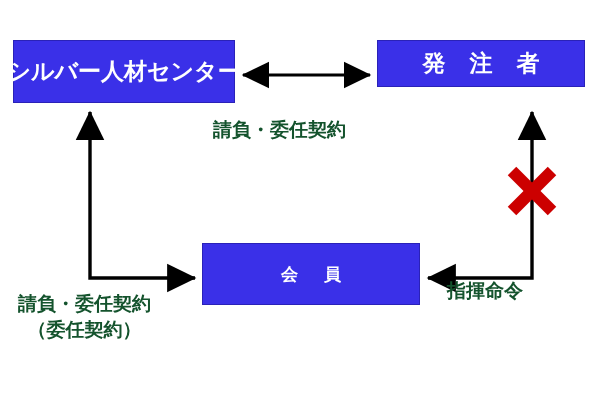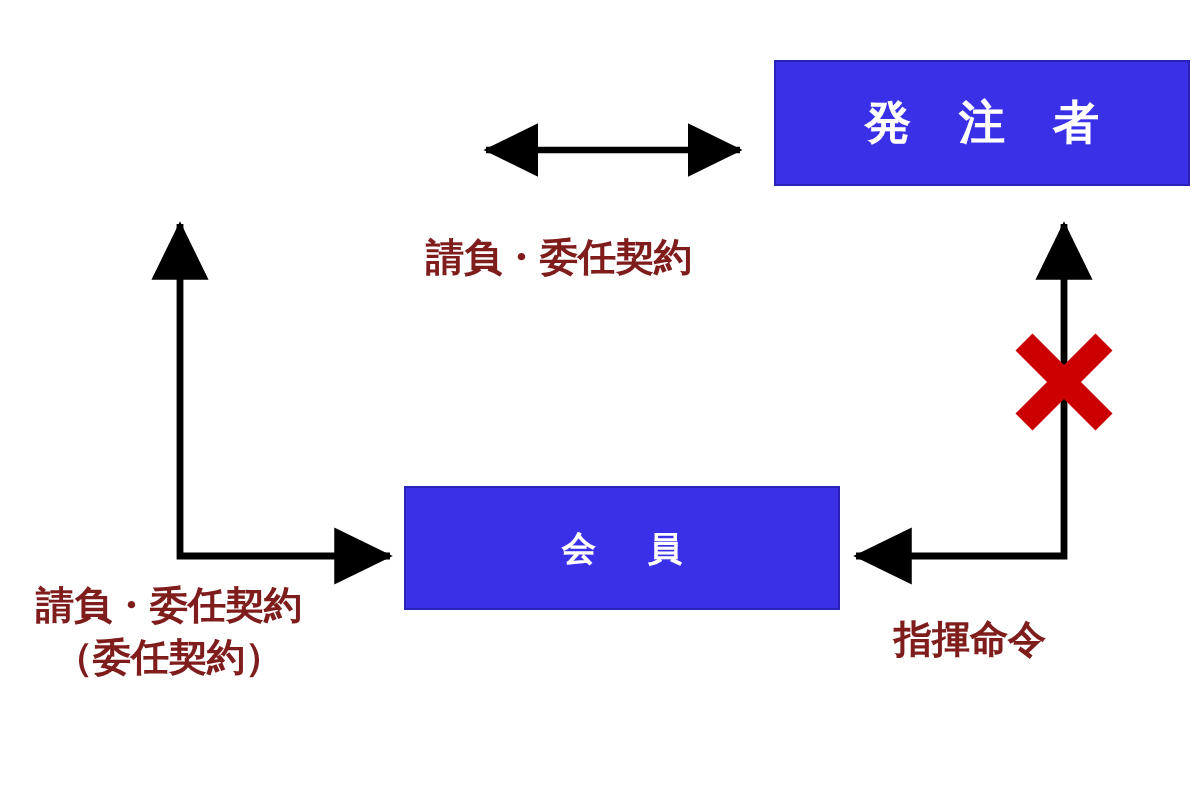--- a/index.html
+++ b/index.html
@@ -30,57 +30,57 @@
   }
   #node-silver {
     left: 13px;
     top: 40px;
     width: 222px;
     height: 63px;
     font-size: 23px;
   }
   #node-client {
     left: 377px;
-    top: 30px;
+    top: 40px;
     width: 208px;
-    height: 63px;
+    height: 47px;
     font-size: 23px;
     letter-spacing: 8px;
     text-indent: 8px;
-    margin-left: 10px;
   }
   #node-member {
     left: 202px;
     top: 243px;
     width: 218px;
     height: 62px;
     font-size: 17px;
     letter-spacing: 10px;
     text-indent: 10px;
   }
   .edge-label {
     position: absolute;
-    color: #7f1d1d;
+    color: #14532d;
     font-weight: 700;
     font-size: 19px;
     white-space: nowrap;
     line-height: 1.35;
   }
   #label-top {
     left: 213px;
     top: 117px;
   }
   #label-left {
     left: 18px;
     top: 291px;
     text-align: center;
   }
   #label-right {
     left: 447px;
-    top: 308px;
+    top: 280px;
+    font-family: Liberation Mono, monospace;
   }
   .svg-layer {
     position: absolute;
     left: 0;
     top: 0;
     width: 600px;
     height: 400px;
     pointer-events: none;
   }
 </style>
@@ -110,20 +110,23 @@
     <g>
       <polyline points="532,112 532,278 428,278" fill="none" stroke="#000000" stroke-width="3.4" marker-start="url(#ah-start)" marker-end="url(#ah-right)"></polyline>
     </g>
 
     <g>
       <line x1="512" y1="171" x2="552" y2="211" stroke="#CC0000" stroke-width="12" stroke-linecap="butt"></line>
       <line x1="552" y1="171" x2="512" y2="211" stroke="#CC0000" stroke-width="12" stroke-linecap="butt"></line>
     </g>
   </svg>
 
+  <div class="node" id="node-silver">
+    <span>シルバー人材センター</span>
+  </div>
 
   <div class="node" id="node-client">
     <span>発 注 者</span>
   </div>
 
   <div class="node" id="node-member">
     <span>会 員</span>
   </div>
 
   <div class="edge-label" id="label-top">請負・委任契約</div>

